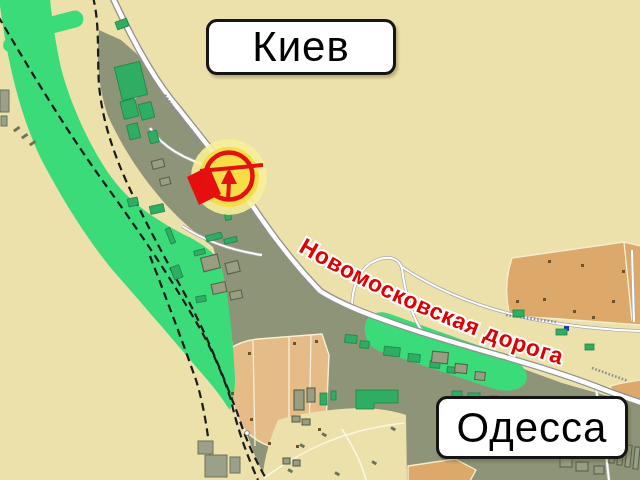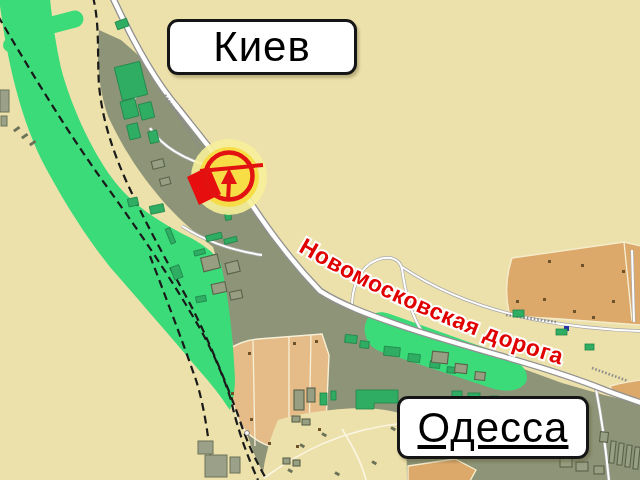--- a/index.html
+++ b/index.html
@@ -28,23 +28,23 @@
   .dot-ol{fill:#6B7258;}
   
   .halo-out{fill:var(--halo_yellow);opacity:.9;}
   .halo-in{fill:var(--marker_yellow);opacity:.95;}
   .mk-red{stroke:var(--marker_red);}
   
   .road-label{font:bold 23px "Liberation Sans",sans-serif;fill:var(--label_red);stroke:#FFFFFF;stroke-width:4px;paint-order:stroke;letter-spacing:.5px;}
   
   .sign{position:absolute;background:var(--sign_bg);border:3.5px solid var(--sign_border);border-radius:11px;
         display:flex;align-items:center;justify-content:center;color:#000;
-        font-size:42px;font-weight:400;letter-spacing:1px;box-shadow:2px 3px 3px rgba(90,80,40,.35);}
+        font-size:42px;font-weight:400;letter-spacing:1px;box-shadow:2px 3px 3px rgba(90,80,40,.35);margin-left:39px;}
   .sign-kiev{left:167px;top:19px;width:184px;height:50px;}
-  .sign-odessa{left:397px;top:396px;width:186px;height:57px;text-decoration:underline;}
+  .sign-odessa{left:397px;top:396px;width:186px;height:57px;}
 </style>
 </head>
 <body>
 
 <div class="stage">
   <svg width="640" height="480" viewBox="0 0 640 480">
 
     <g>
       <path class="t-olive" d="M 99,30 L 121,40 L 146,62 L 180,112 L 234,182 L 284,245 L 320,291
            L 372,314 L 432,335 L 502,361 L 562,383 L 604,395 L 642,404

